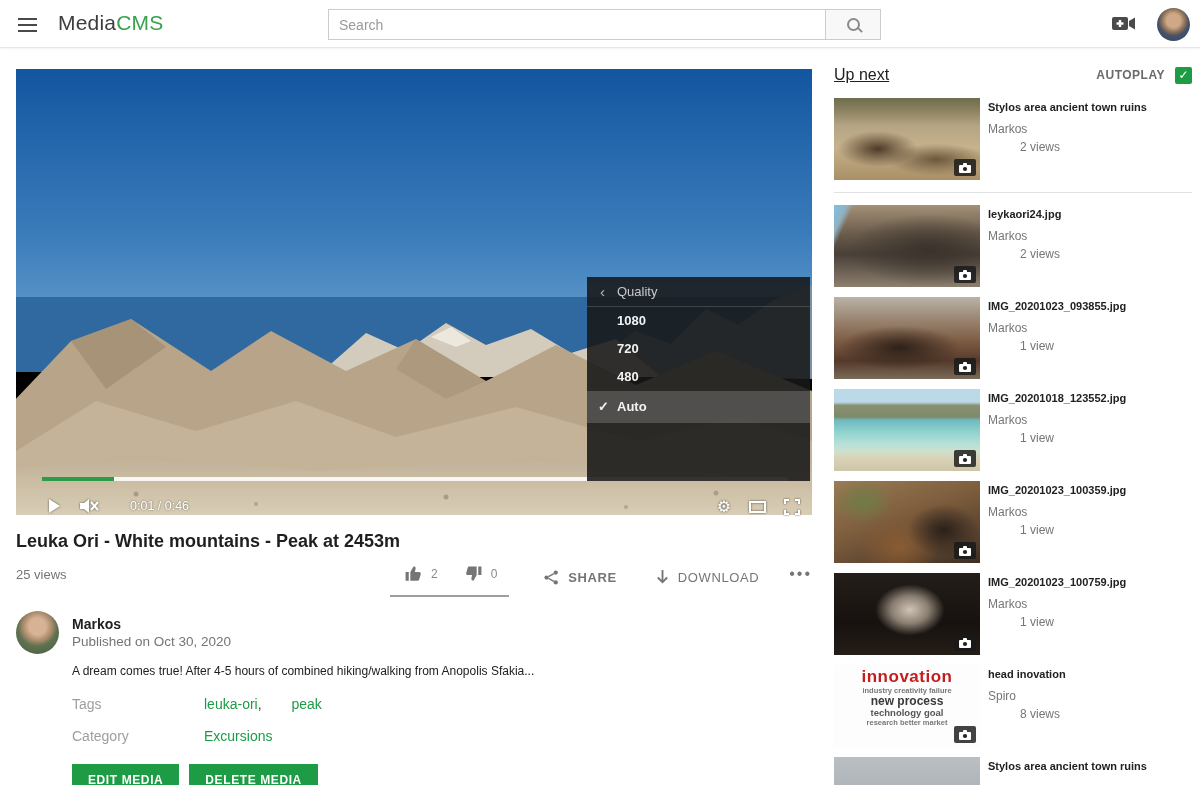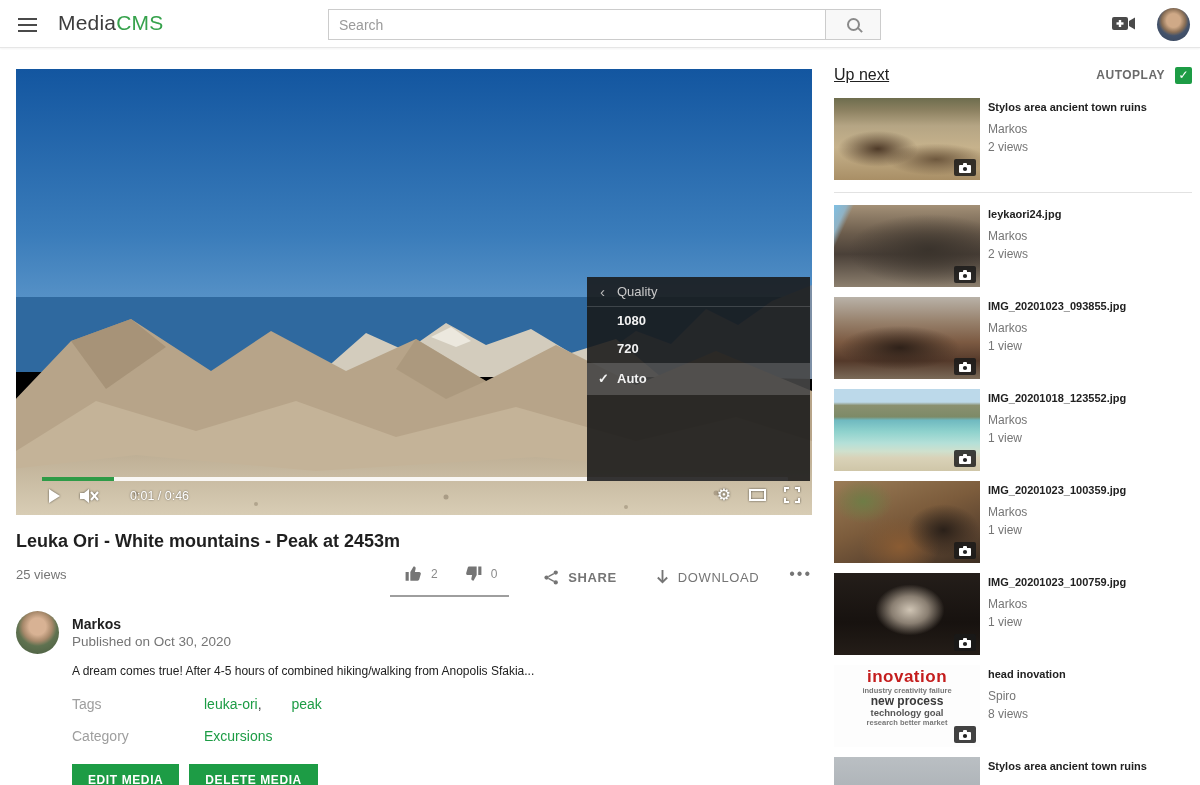--- a/index.html
+++ b/index.html
@@ -26,21 +26,21 @@
   .avatar-top { position:absolute; right:10px; top:8px; width:33px; height:33px; border-radius:50%;
     cursor:pointer; background:radial-gradient(circle at 50% 38%, #cfa987 26%, #8a6f55 45%, #44536b 58%, #35435a 100%); }
 
   
   .player { position:absolute; left:16px; top:69px; width:796px; height:446px; background:#000; cursor:pointer; }
   .player svg.scene { display:block; }
   .vjs-bar { position:absolute; left:26px; top:408px; width:746px; height:4px;
     background:rgba(255,255,255,.88); border-radius:1px; }
   .vjs-bar .played { position:absolute; left:0; top:0; height:4px; width:72px; background:#2e9b47; }
   .vjs-controls { position:absolute; left:0; top:418px; width:100%; height:28px;
-    display:flex; align-items:flex-start; color:#fff; }
+    display:flex; align-items:flex-end; color:#fff; }
   .vc { filter:drop-shadow(0 0 1px rgba(0,0,0,.6)); }
   .vjs-time { font-size:12.5px; color:#fff; text-shadow:0 0 2px rgba(0,0,0,.55); margin-left:14px; }
   .vc-left { margin-left:30px; display:flex; align-items:center; gap:16px; }
   .vc-right { margin-left:auto; margin-right:12px; display:flex; align-items:center; gap:18px; }
   .gear { font-size:16px; line-height:1; color:#fff; }
   .theater { width:17px; height:12px; border:2px solid #fff; }
   
   .qmenu { position:absolute; left:571px; top:208px; width:223px; height:204px;
     background:rgba(24,24,24,.88); color:#eee; font-size:13px; z-index:5; }
   .qmenu-head { height:30px; display:flex; align-items:center; gap:12px; padding-left:13px;
@@ -85,21 +85,21 @@
   .autoplay { margin-left:auto; display:flex; align-items:center; gap:10px; }
   .autoplay .lbl { font-size:12px; font-weight:bold; letter-spacing:.5px; color:#6a6a6a; }
   .checkbox { width:17px; height:17px; background:#1d9c45; border-radius:2px; color:#fff;
     font-size:12px; line-height:17px; text-align:center; cursor:pointer; }
   .sep { border:none; border-top:1px solid #e2e2e2; margin:12px 0 12px 0; }
   .item { display:flex; margin-bottom:10px; cursor:pointer; }
   .thumb { position:relative; width:146px; height:82px; flex:none; overflow:hidden; }
   .titem { margin-left:8px; padding-top:1px; }
   .titem .t { font-size:11px; font-weight:bold; color:#212121; line-height:16px; max-width:196px; }
   .titem .a { font-size:12px; color:#757575; margin-top:7px; }
-  .titem .v { font-size:12px; color:#757575; margin-top:4px; }
+  .titem .v { font-size:12px; color:#757575; margin-top:4px;margin-left:32px; }
   .cam-badge { position:absolute; right:4px; bottom:4px; width:22px; height:17px;
     background:rgba(25,25,25,.82); border-radius:2px; display:flex; align-items:center; justify-content:center; }
   
   .th1 { background:
     radial-gradient(ellipse 40px 18px at 30% 62%, #4e3a28 0%, transparent 100%),
     radial-gradient(ellipse 50px 16px at 70% 75%, #6e583e 0%, transparent 100%),
     linear-gradient(180deg,#6d6d4e 0%,#8a7f5f 14%,#b5a584 34%,#c6b28c 60%,#a98f66 100%); }
   .th2 { background:
     linear-gradient(115deg,#7fc0e4 0%,#90b2c4 7%,transparent 11%),
     radial-gradient(ellipse 90px 40px at 65% 55%, #3a332c 0%, transparent 90%),
@@ -179,20 +179,21 @@
     <circle cx="700" cy="424" r="2.5" fill="#8f826c" opacity=".55"></circle>
   </svg>
 
   <div class="qmenu">
     <div class="qmenu-head">
       <span class="chev">‹</span>
       <span>Quality</span>
     </div>
     <div class="qopt">1080</div>
     <div class="qopt">720</div>
+    <div class="qopt">480</div>
     <div class="qopt sel">
       <span class="chk">✓</span>
       <span>Auto</span>
     </div>
   </div>
 
   <div class="vjs-bar">
     <div class="played"></div>
   </div>
 
@@ -383,21 +384,21 @@
     </div>
     <div class="titem">
         <div class="t">IMG_20201023_100759.jpg</div>
         <div class="a">Markos</div>
         <div class="v">1 view</div>
       </div>
   </div>
 
   <div class="item">
     <div class="thumb th7">
-      <span class="w-main">inovation</span>
+      <span class="w-main">innovation</span>
       <span class="w-s">industry creativity failure</span>
       <span class="w-m">new process</span>
       <span class="w-t">technology goal</span>
       <span class="w-s">research better market</span>
       <span class="cam-badge">
           <svg width="12" height="10" viewBox="0 0 12 10">
             <rect x="0" y="2" width="12" height="8" rx="1" fill="#fff"></rect>
             <rect x="4" y="0" width="4" height="3" rx="1" fill="#fff"></rect>
             <circle cx="6" cy="6" r="2.1" fill="#222"></circle>
           </svg>

